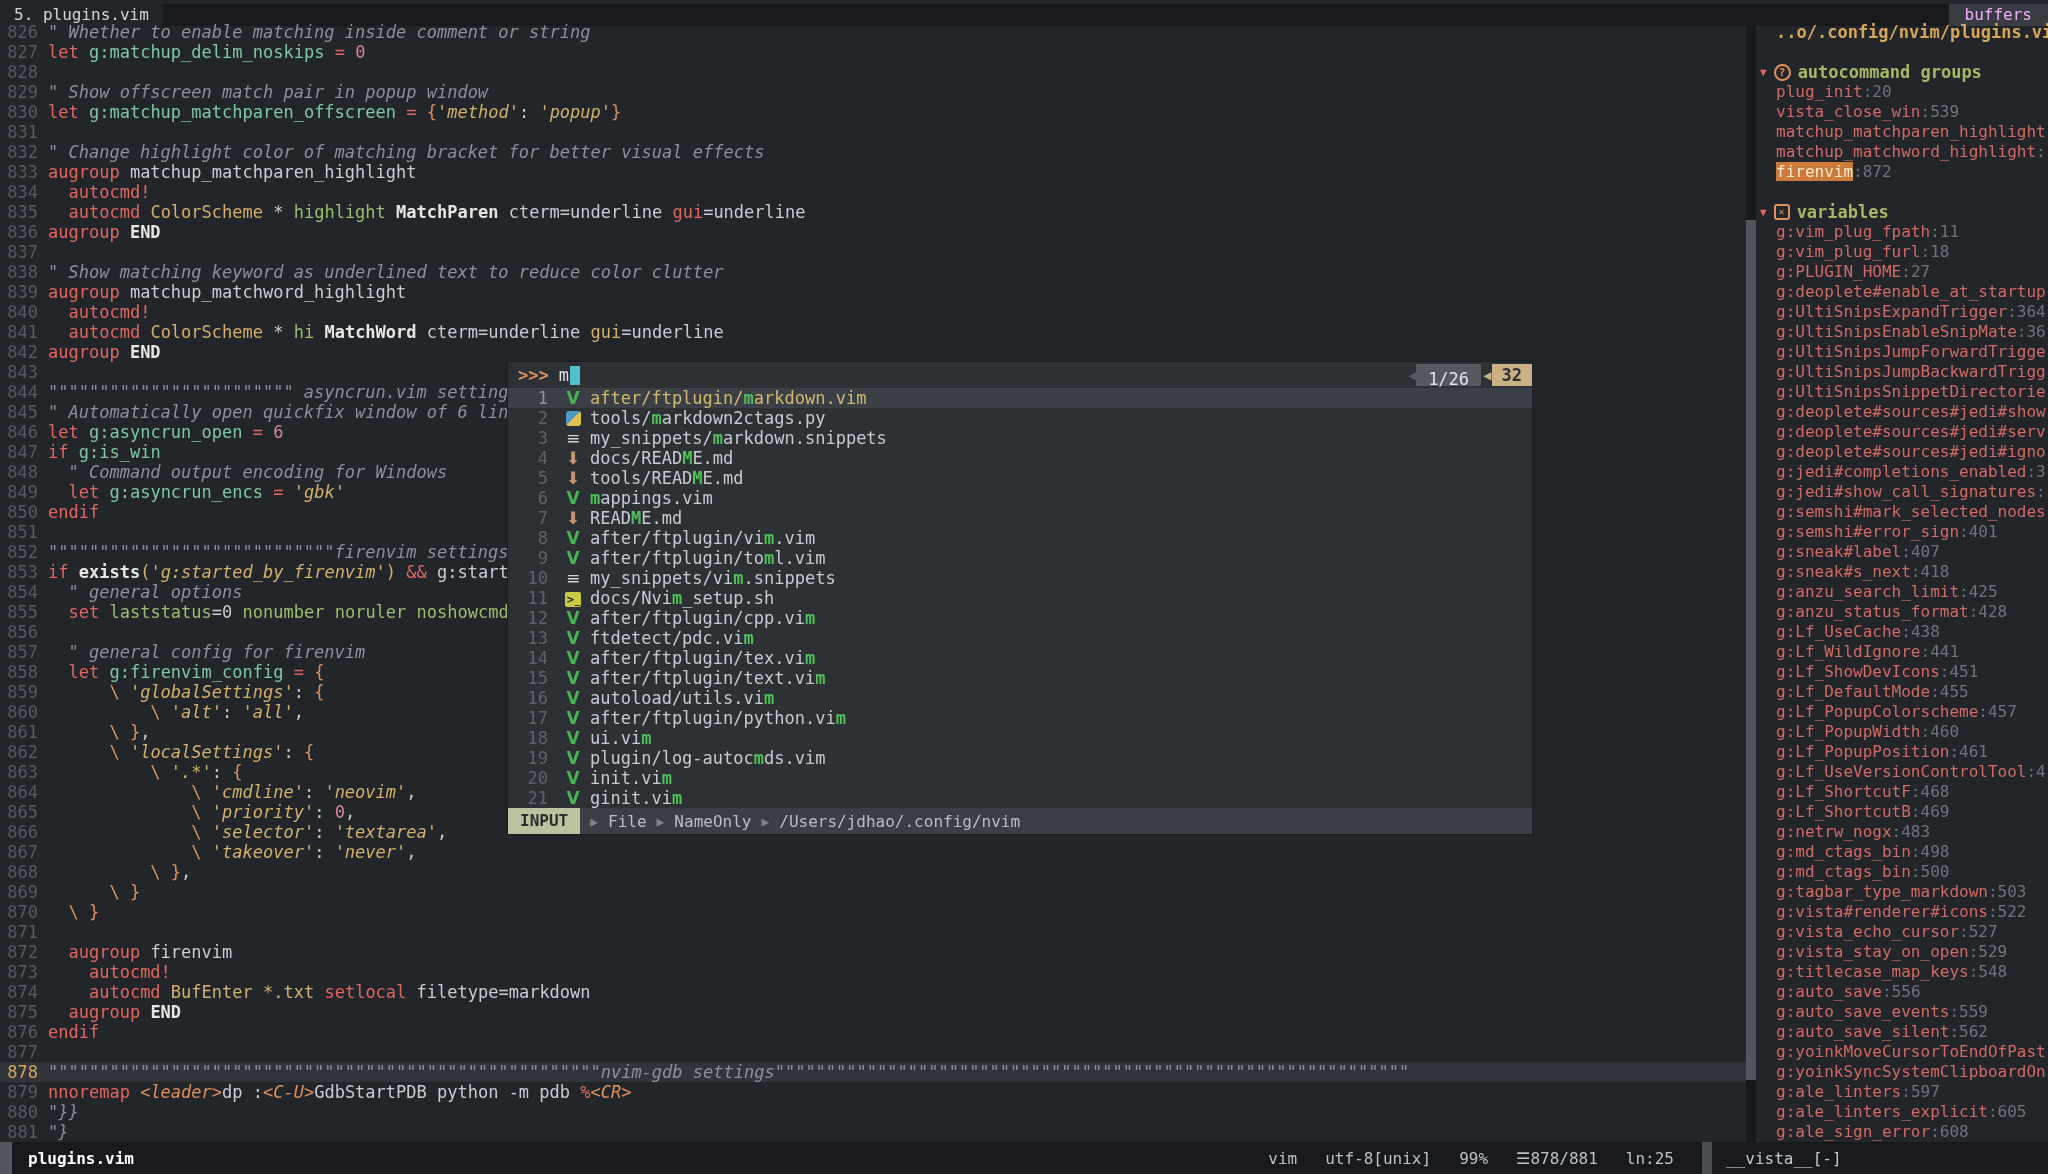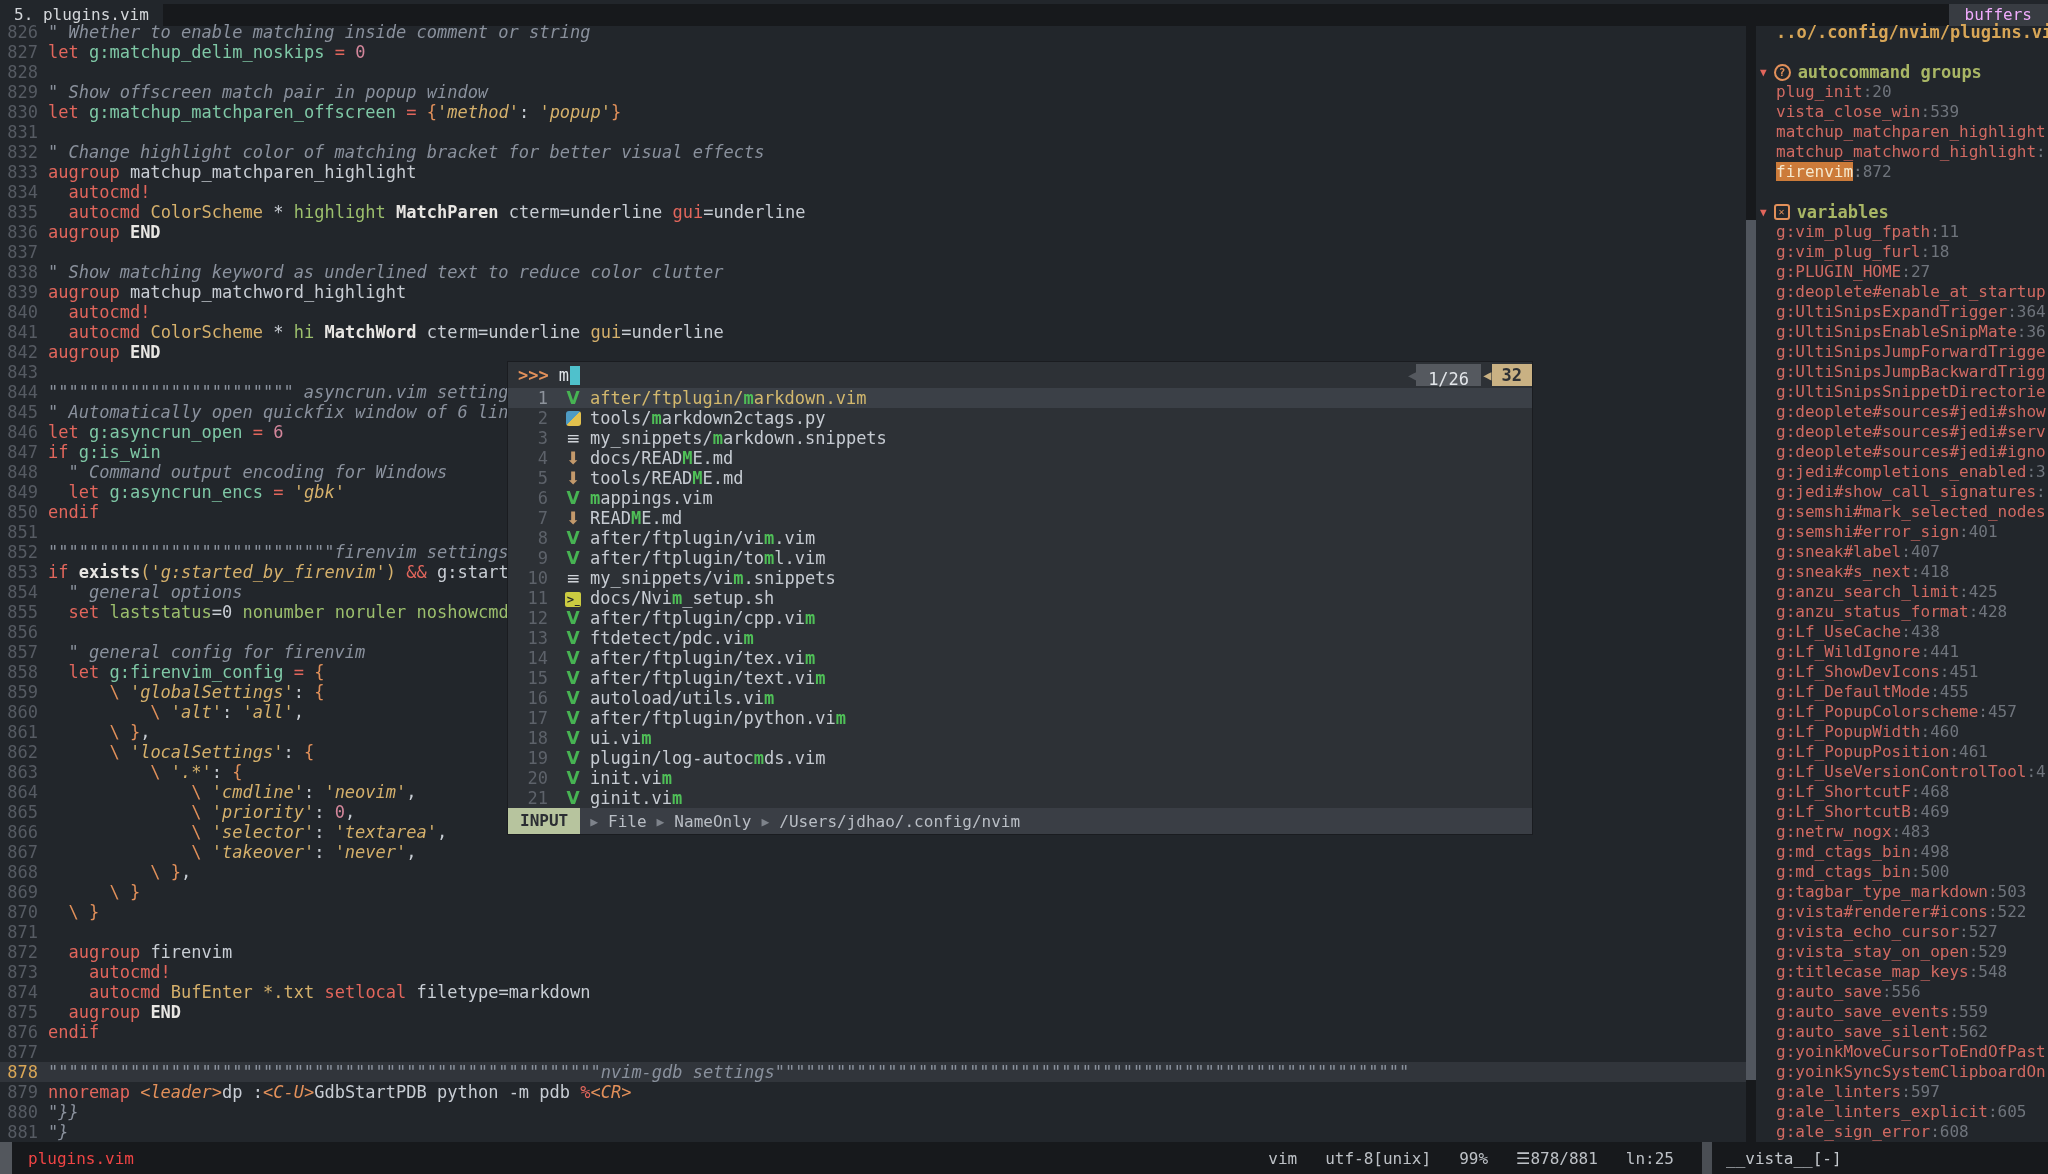--- a/index.html
+++ b/index.html
@@ -80,21 +80,21 @@
            color:#e2905a; font-size:10px; line-height:12px; text-align:center; font-weight:bold; }
   .vhead-label { color:#a9b665; font-weight:bold; }
   .vrow { height:20px; line-height:20px; padding-left:20px; white-space:nowrap; overflow:hidden; font-size:16px; }
   .vname { color:#d16a62; }
   .vcolon, .vline { color:#6f747c; }
   .vhl { background:#cc7b3a; color:#f5e8cd; }
   
   .statusline { position:absolute; left:0; top:1142px; width:2048px; height:32px;
     background:#17191c; display:flex; align-items:center; font-size:16px; color:#bdc1c6; }
   .stblock { flex:none; width:12px; height:32px; background:#53575d; }
-  .stfile { margin-left:16px; color:#ef4444; }
+  .stfile { margin-left:16px; color:#ffffff;font-weight:bold; }
   .stspacer { flex:1; }
   .stseg { margin-left:28px; }
   .stsep { flex:none; width:10px; height:32px; background:#4a4e54; margin-left:28px; }
   .stvista { flex:none; width:336px; padding-left:14px; color:#c3c7cc; }
 </style>
 </head>
 <body>
 
 <div id="screen">
 

